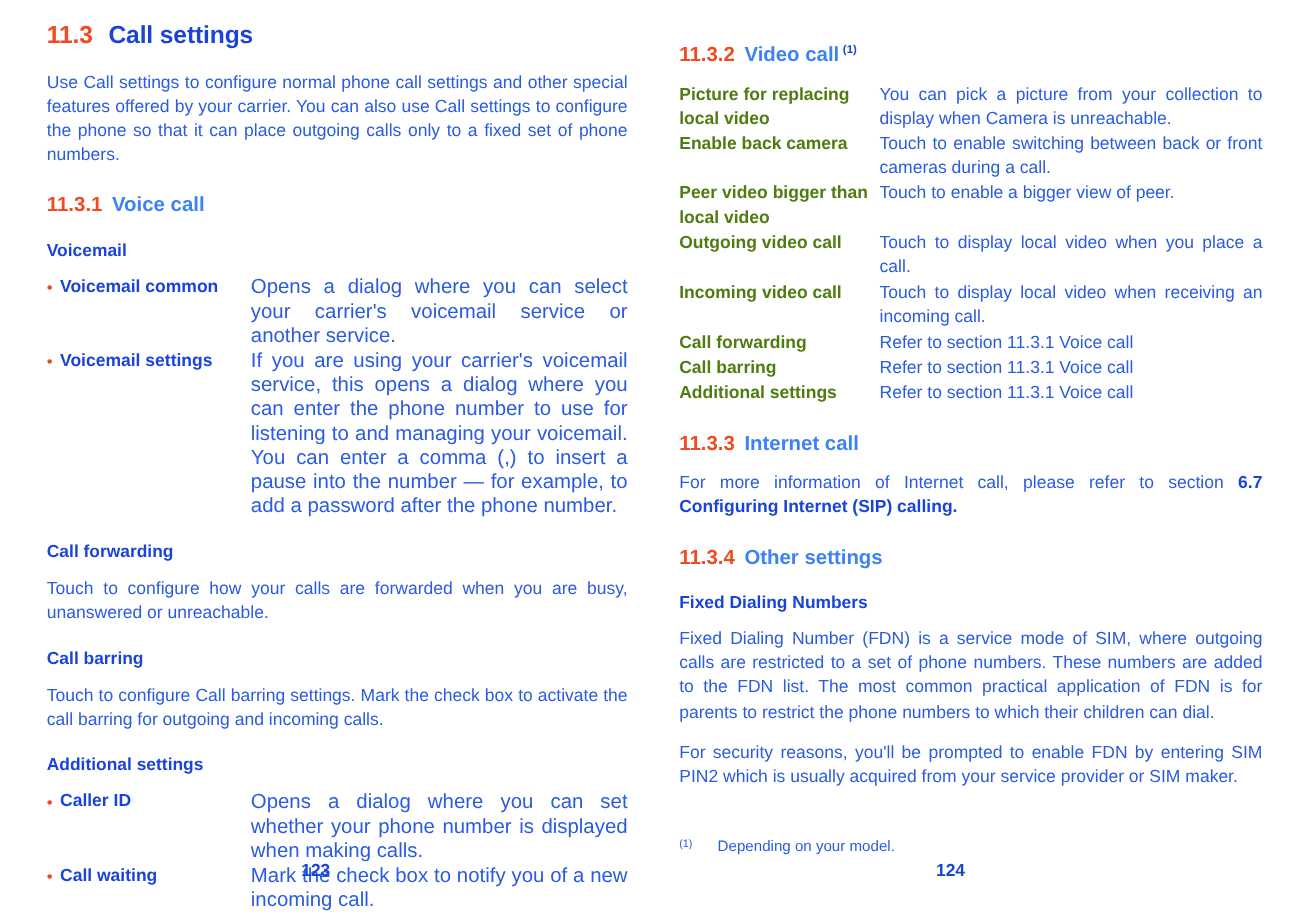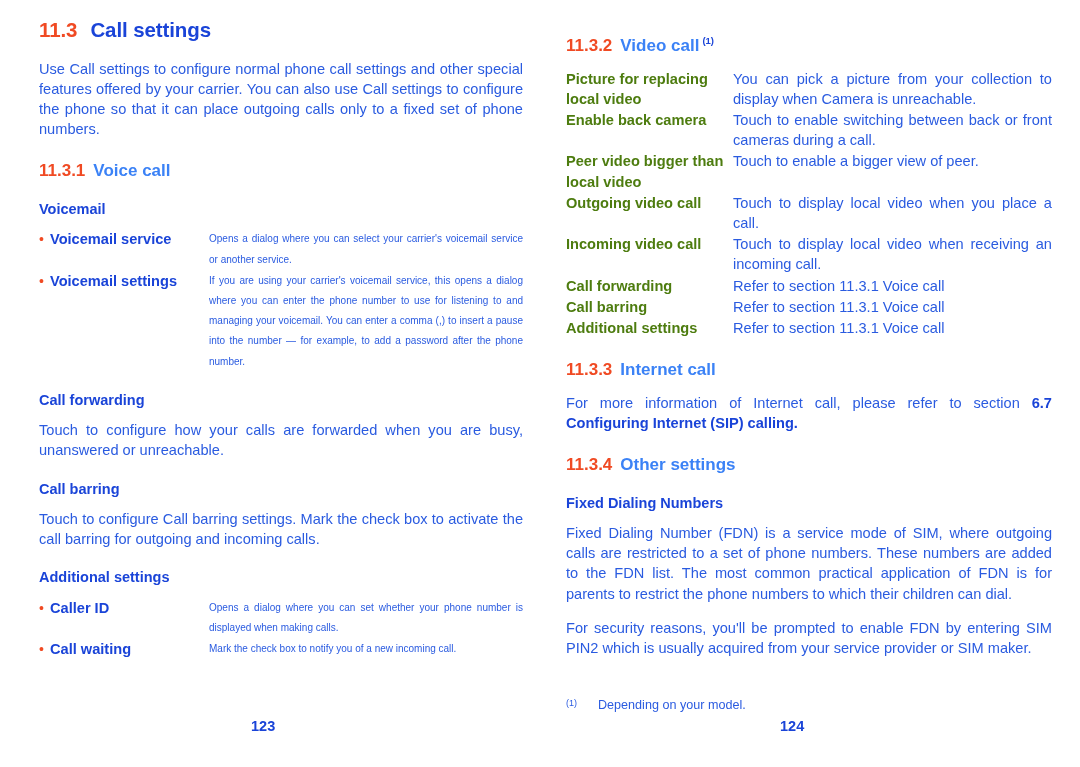--- a/index.html
+++ b/index.html
@@ -112,21 +112,21 @@
     font-size: 14.6px;
     font-weight: bold;
     color: #1a44d8;
     line-height: 20.2px;
     flex: 0 0 auto;
     white-space: nowrap;
   }
   .term.w-vm { width: 159px; }
   .term.w-addl { width: 159px; }
   .desc {
-    font-size: 10px;
+    font-size: 17px;
     line-height: 20.2px;
     color: #2a5be0;
     text-align: justify;
     text-justify: inter-word;
     flex: 1 1 auto;
   }
 
   
   .deflist2 { margin: 0; }
   .defrow2 {
@@ -211,21 +211,21 @@
 
       <h3 class="h3">
         <span class="num">11.3.1</span><span class="ttl">Voice call</span>
       </h3>
 
       <h4 class="h4">Voicemail</h4>
 
       <div class="deflist">
         <div class="defrow">
           <span class="bullet">•</span>
-          <span class="term w-vm">Voicemail service</span>
+          <span class="term w-vm">Voicemail common</span>
           <span class="desc">Opens a dialog where you can select your carrier's voicemail service or another service.</span>
         </div>
         <div class="defrow">
           <span class="bullet">•</span>
           <span class="term w-vm">Voicemail settings</span>
           <span class="desc">If you are using your carrier's voicemail service, this opens a dialog where you can enter the phone number to use for listening to and managing your voicemail. You can enter a comma (,) to insert a pause into the number — for example, to add a password after the phone number.</span>
         </div>
       </div>
 
       <h4 class="h4">Call forwarding</h4>

